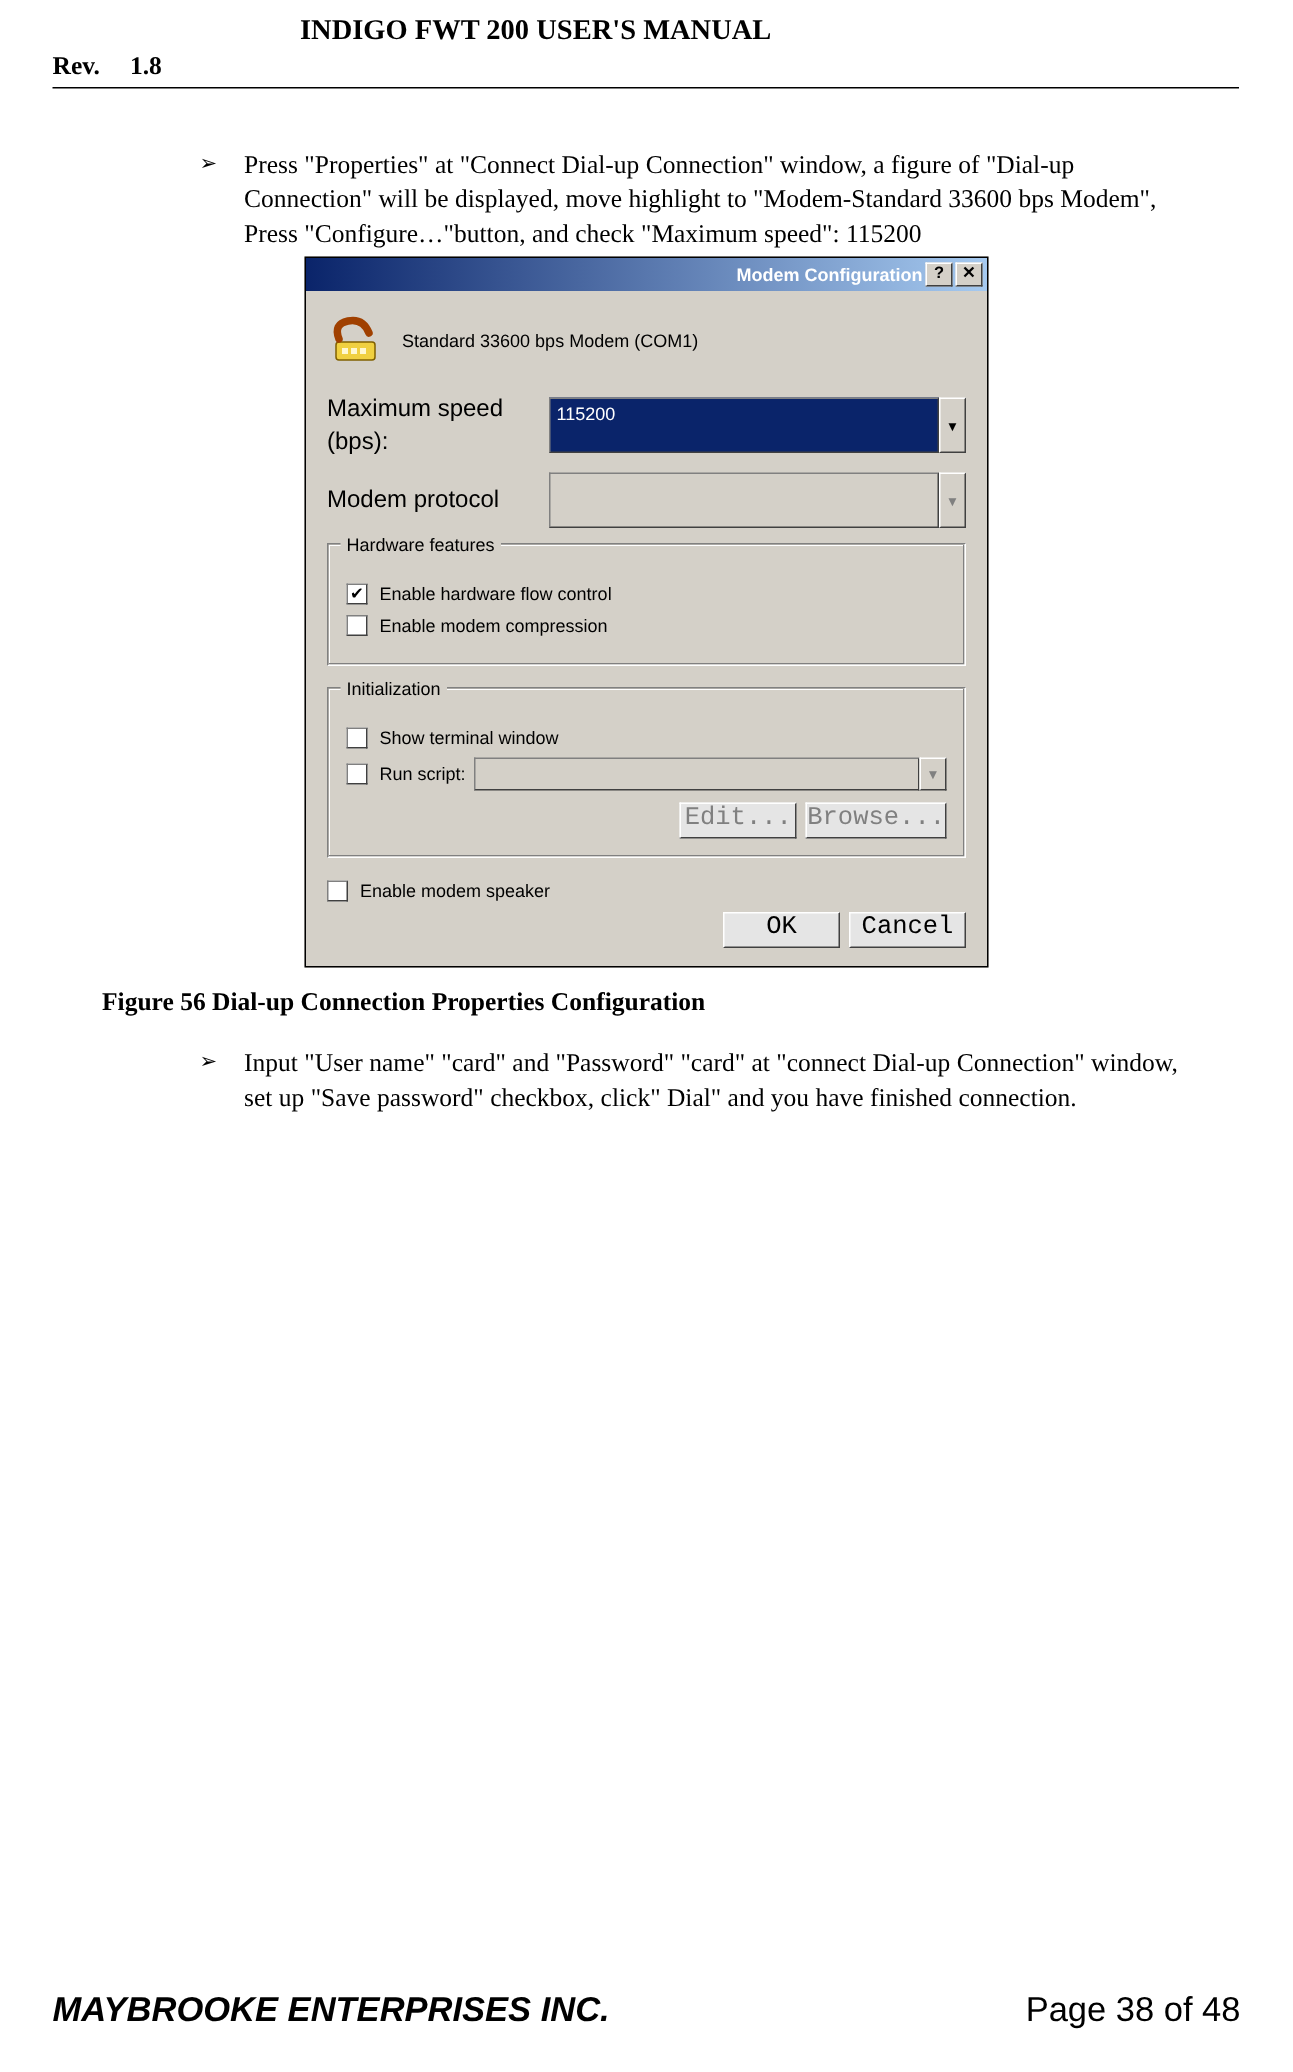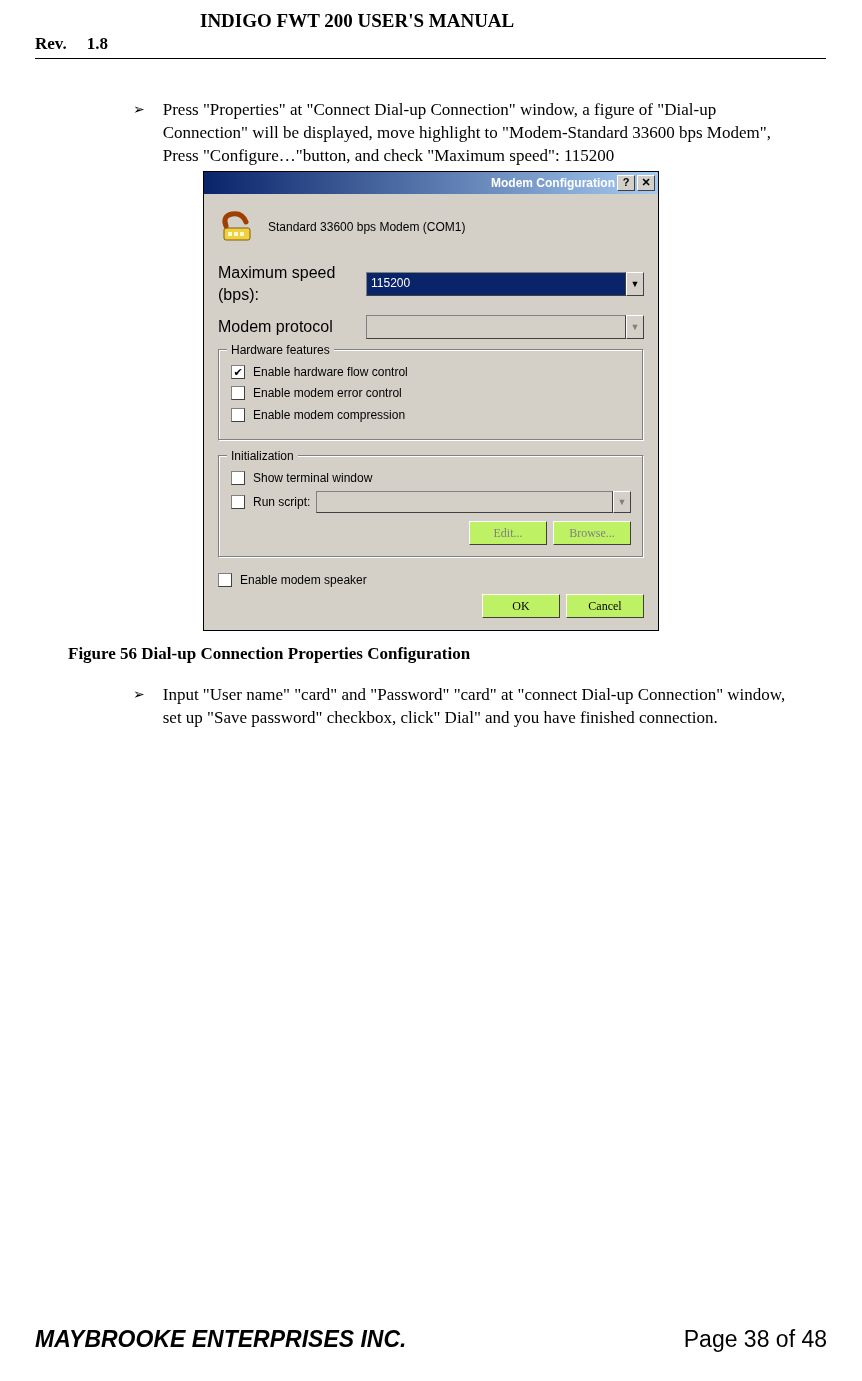--- a/index.html
+++ b/index.html
@@ -116,21 +116,21 @@
       align-items: center;
       margin-bottom: 10px;
     }
     .form-label {
       width: 148px;
       font-size: 16px;
     }
     .combo {
       flex: 1;
       display: flex;
-      height: 24px;
+      height: 37px;
     }
     .combo-input {
       flex: 1;
       border: 1px solid #404040;
       border-top-color: #808080;
       border-left-color: #808080;
       background: #fff;
       padding: 2px 4px;
       font-family: Tahoma, sans-serif;
       font-size: 12px;
@@ -152,21 +152,21 @@
       font-size: 9px;
       color: #000;
     }
     .combo-btn.disabled { color: #808080; }
     .group {
       border: 1px solid #808080;
       border-right-color: #fff;
       border-bottom-color: #fff;
       box-shadow: inset -1px -1px 0 #808080, inset 1px 1px 0 #fff;
       margin: 10px 0 14px 0;
-      padding: 9px 12px 12px 12px;
+      padding: 20px 12px 12px 12px;
       position: relative;
     }
     .group-title {
       position: absolute;
       top: -8px;
       left: 8px;
       background: #d4d0c8;
       padding: 0 4px;
       font-size: 12px;
     }
@@ -203,26 +203,26 @@
     }
     .btn-row {
       display: flex;
       justify-content: flex-end;
       gap: 6px;
       margin-top: 8px;
     }
     .win-btn {
       min-width: 78px;
       height: 24px;
-      background: #bef264;
+      background: #e5e5e5;
       border: 1px solid #fff;
       border-right-color: #404040;
       border-bottom-color: #404040;
-      font-family: Liberation Serif, serif;
-      font-size: 12px;
+      font-family: Liberation Mono, monospace;
+      font-size: 17px;
       display: flex;
       align-items: center;
       justify-content: center;
     }
     .win-btn.disabled { color: #808080; }
     .bottom-btns {
       display: flex;
       justify-content: flex-end;
       gap: 6px;
       margin-top: 6px;
@@ -304,24 +304,20 @@
         </div>
 
         <div class="group">
           <span class="group-title">Hardware features</span>
           <div class="check-row">
             <span class="chk">✔</span>
             <span>Enable hardware flow control</span>
           </div>
           <div class="check-row">
             <span class="chk"></span>
-            <span>Enable modem error control</span>
-          </div>
-          <div class="check-row">
-            <span class="chk"></span>
             <span>Enable modem compression</span>
           </div>
         </div>
 
         <div class="group">
           <span class="group-title">Initialization</span>
           <div class="check-row">
             <span class="chk"></span>
             <span>Show terminal window</span>
           </div>

